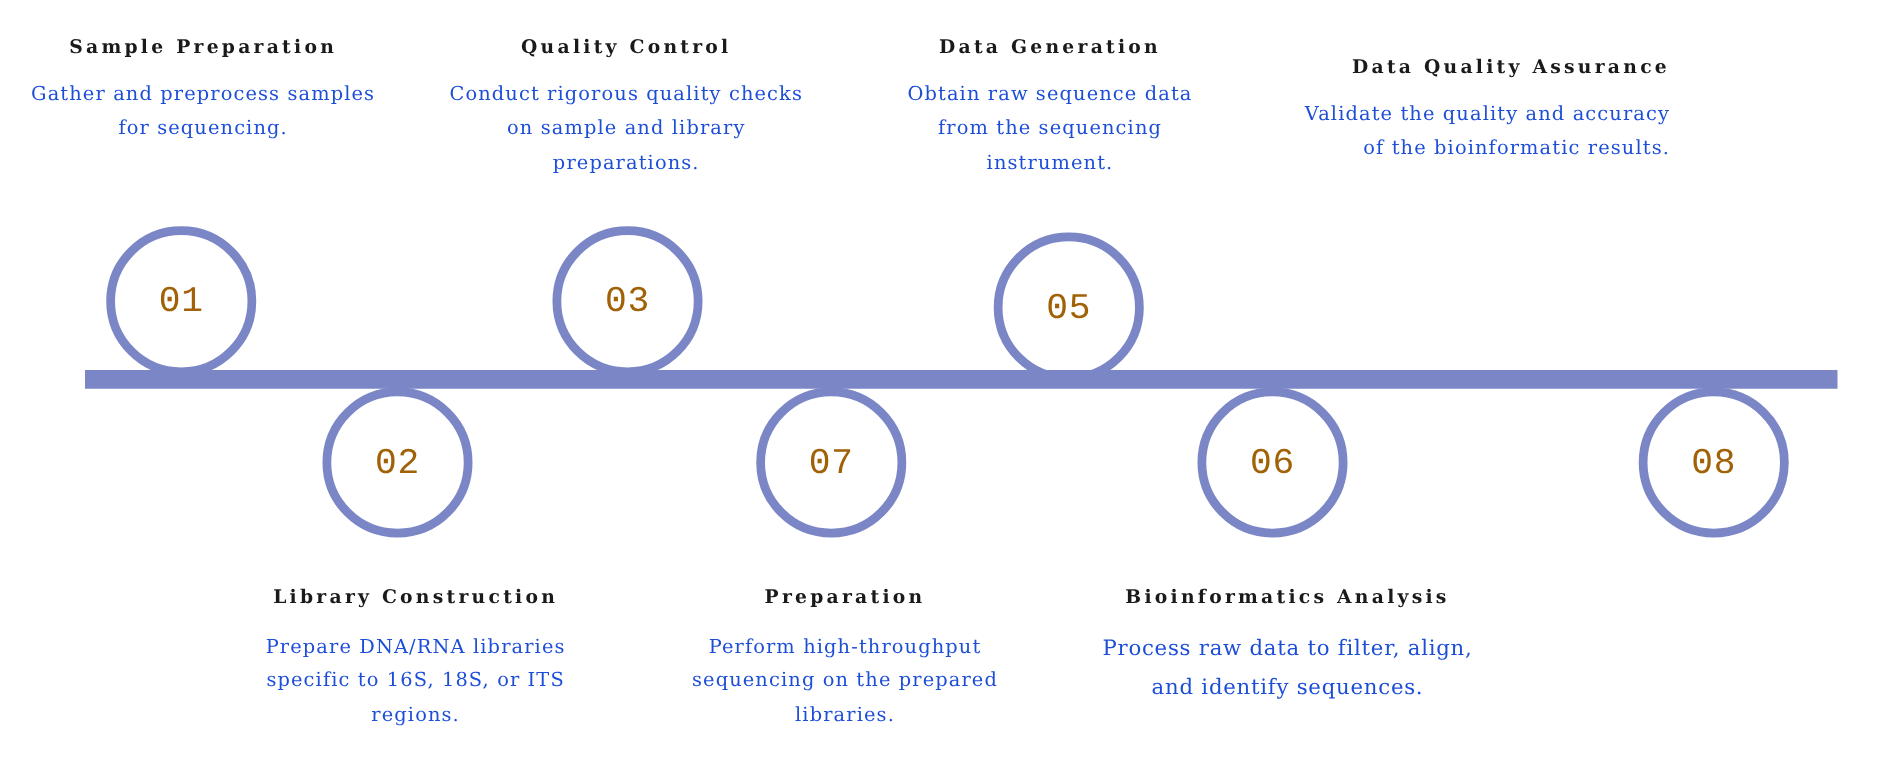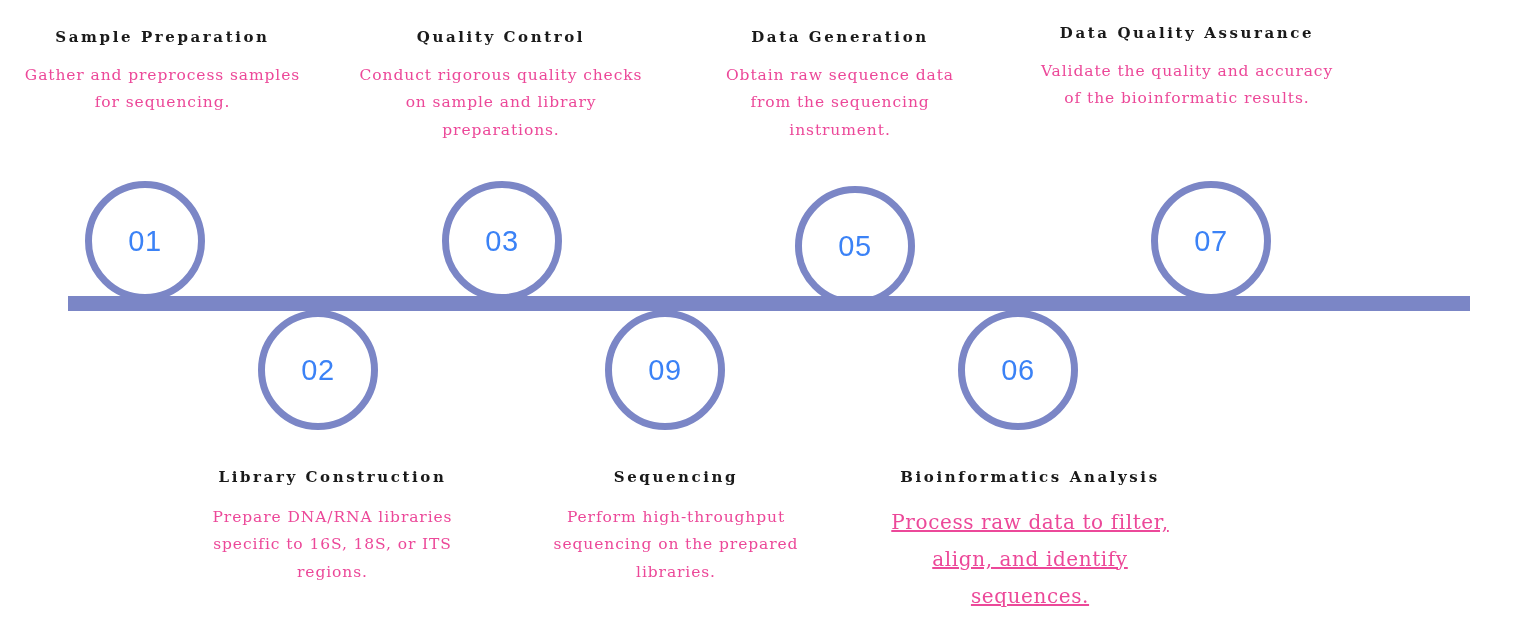--- a/index.html
+++ b/index.html
@@ -44,25 +44,25 @@
     box-sizing: border-box;
     background: transparent;
     z-index: 2;
   }
   .milestone .num {
     position: absolute;
     left: 0; right: 0; top: 0; bottom: 0;
     display: flex;
     align-items: center;
     justify-content: center;
-    font-family: Liberation Sans, sans-serif;
+    font-family: Liberation Mono, monospace;
     font-size: 29px;
     font-weight: 300;
     letter-spacing: 0.5px;
-    color: #3b82f6;
+    color: #a16207;
     line-height: 1;
   }
 
   
   .step-text {
     position: absolute;
     text-align: center;
   }
   .step-title {
     font-family: "DejaVu Serif", "Liberation Serif", serif;
@@ -71,33 +71,32 @@
     letter-spacing: 2.6px;
     color: #1a1a1a;
     line-height: 1.3;
     white-space: nowrap;
   }
   .step-desc {
     font-family: "DejaVu Serif", "Liberation Serif", serif;
     font-weight: normal;
     font-size: 15.5px;
     letter-spacing: 0.9px;
-    color: #ec4899;
+    color: #1d4ed8;
     line-height: 1.78;
     margin-top: 14px;
   }
   .step-text.below .step-desc {
     margin-top: 16px;
   }
   
   .step-text.larger .step-desc {
-    font-size: 20px;
+    font-size: 17px;
     letter-spacing: 0.6px;
     line-height: 1.85;
-    text-decoration: underline;
   }
 </style>
 </head>
 <body>
 
 <div id="timeline-diagram">
 
   <div class="step-text above" style="left:10px; top:28px; width:305px;">
     <div class="step-title">Sample Preparation</div>
     <div class="step-desc">Gather and preprocess samples for sequencing.</div>
@@ -106,63 +105,63 @@
   <div class="step-text above" style="left:712px; top:28px; width:256px;">
     <div class="step-title">Data Generation</div>
     <div class="step-desc">Obtain raw sequence data from the sequencing instrument.</div>
   </div>
 
   <div class="step-text above" style="left:348px; top:28px; width:306px;">
     <div class="step-title">Quality Control</div>
     <div class="step-desc">Conduct rigorous quality checks on sample and library preparations.</div>
   </div>
 
-  <div class="step-text above" style="left:1038px; top:24px; width:298px;">
+  <div class="step-text above" style="left:1038px; top:44px; width:298px;text-align:right;">
     <div class="step-title">Data Quality Assurance</div>
     <div class="step-desc">Validate the quality and accuracy of the bioinformatic results.</div>
   </div>
 
   <div class="milestone" style="left:85px; top:181px;">
     <span class="num">01</span>
   </div>
 
   <div class="milestone" style="left:442px; top:181px;">
     <span class="num">03</span>
   </div>
 
   <div class="milestone" style="left:795px; top:186px;">
     <span class="num">05</span>
   </div>
 
-  <div class="milestone" style="left:1151px; top:181px;">
-    <span class="num">07</span>
-  </div>
 
   <div class="milestone" style="left:258px; top:310px;">
     <span class="num">02</span>
   </div>
 
   <div class="milestone" style="left:605px; top:310px;">
-    <span class="num">09</span>
+    <span class="num">07</span>
   </div>
 
   <div class="milestone" style="left:958px; top:310px;">
     <span class="num">06</span>
   </div>
 
+  <div class="milestone" style="left:1311px; top:310px;">
+    <span class="num">08</span>
+  </div>
 
   <div class="timeline-bar"></div>
 
   <div class="step-text below" style="left:180px; top:468px; width:305px;">
     <div class="step-title">Library Construction</div>
     <div class="step-desc">Prepare DNA/RNA libraries specific to 16S, 18S, or ITS regions.</div>
   </div>
 
   <div class="step-text below" style="left:528px; top:468px; width:296px;">
-    <div class="step-title">Sequencing</div>
+    <div class="step-title">Preparation</div>
     <div class="step-desc">Perform high-throughput sequencing on the prepared libraries.</div>
   </div>
 
   <div class="step-text below larger" style="left:873px; top:468px; width:314px;">
     <div class="step-title">Bioinformatics Analysis</div>
     <div class="step-desc">Process raw data to filter, align, and identify sequences.</div>
   </div>
 
 
 </div>

